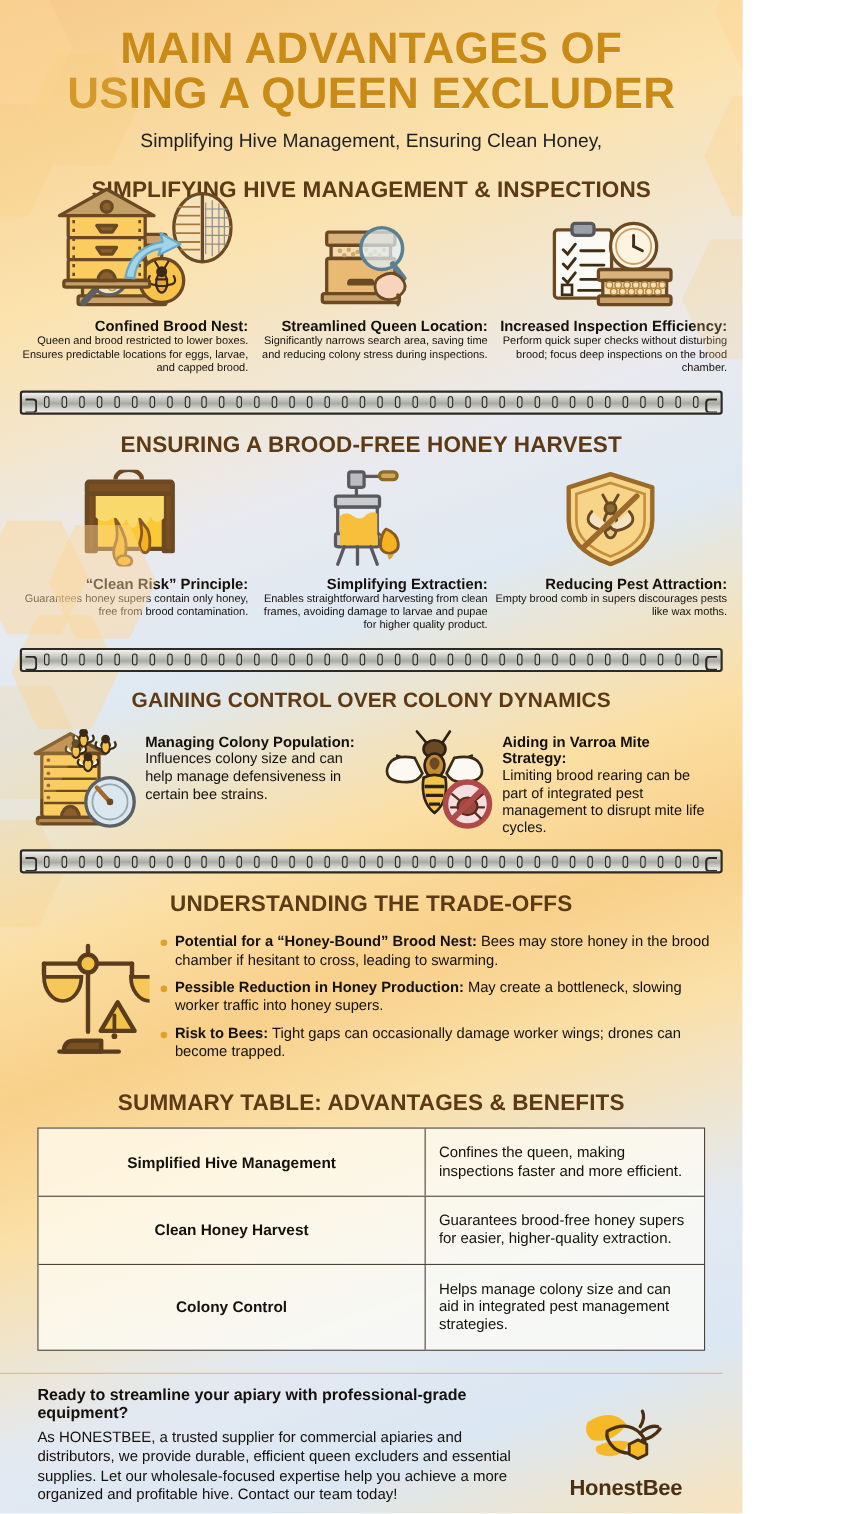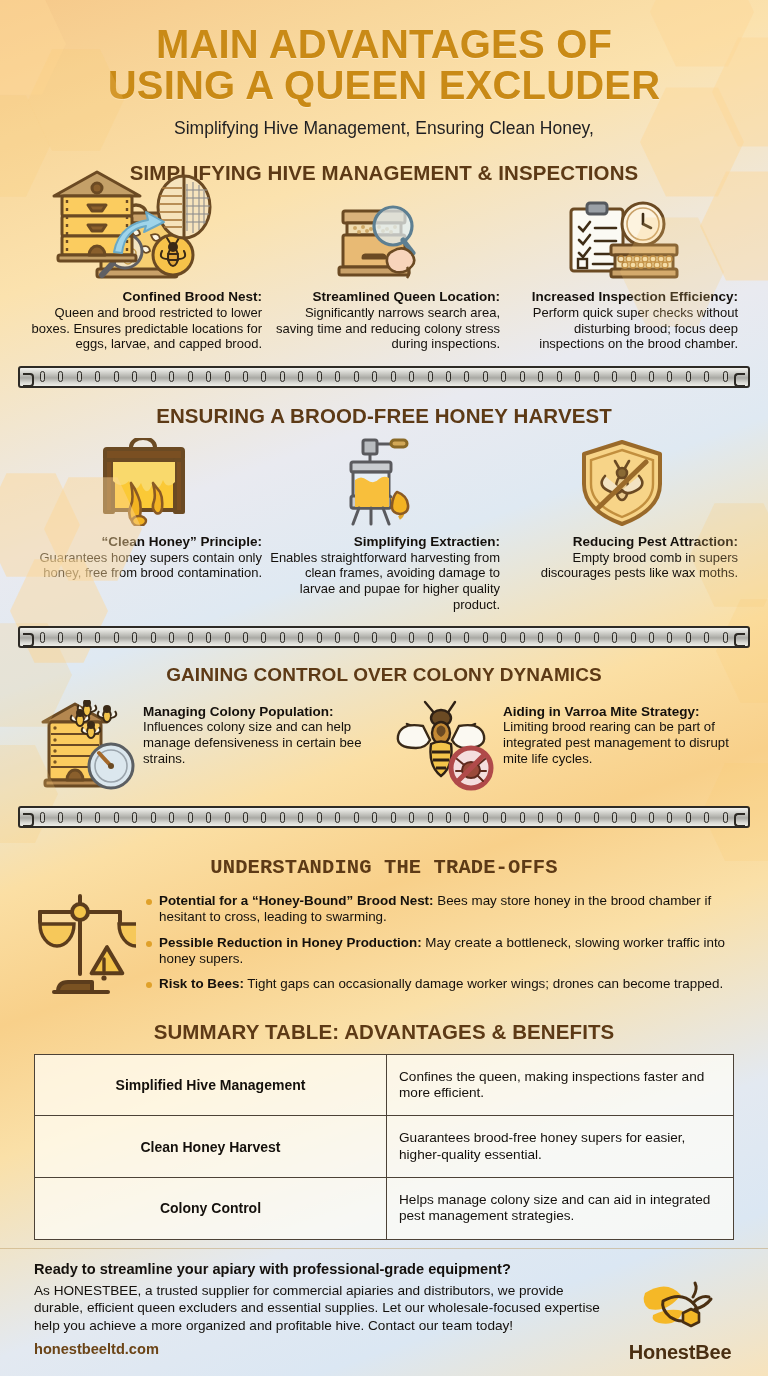--- a/index.html
+++ b/index.html
@@ -7,21 +7,21 @@
   body {
     width: 768px;
     height: 1376px;
     font-family: "Liberation Sans", sans-serif;
     overflow: hidden;
     background: #fff;
   }
 
   .poster {
     position: relative;
-    width: 768px;
+    width: 675px;
     height: 1376px;
     overflow: hidden;
     background:
       linear-gradient(160deg,
         #f6c98a 0%,
         #f8d79c 9%,
         #fbe2ae 18%,
         #e9eaf0 34%,
         #dfe9f2 42%,
         #fbdfa4 54%,
@@ -79,21 +79,21 @@
     justify-content: center;
     gap: 6px;
     padding: 0 14px;
   }
   .card { width: 232px; text-align: right; }
   .card .art { height: 86px; display:flex; align-items:flex-end; justify-content:center; }
   .card .hd {
     font-size: 13.5px; font-weight: bold; color:#14100c; margin-top:8px;
   }
   .card .bd {
-    font-size: 13px; color:#14100c; line-height: 1.2; margin-top:1px;
+    font-size: 10px; color:#14100c; line-height: 1.2; margin-top:1px;
   }
 
   
   .excluder {
     position: relative;
     height: 22px;
     margin: 0 18px;
     border: 2px solid #2d2a25;
     border-radius: 3px;
     background: linear-gradient(180deg,#f2f2ee 0%,#cfcfca 28%,#a9a9a4 55%,#d8d8d3 80%,#efefe9 100%);
@@ -157,21 +157,21 @@
     text-align:center;
   }
   .tc-r {
     flex:1; display:flex; align-items:center;
     font-size:13.6px; color:#14100c; line-height:1.2;
     padding:14px 12px;
   }
 
   
   .footer {
-    position:absolute; left:0; right:0; bottom:0; height:128px;
+    position:absolute; left:0; right:18px; bottom:0; height:128px;
     padding: 12px 22px 0 34px;
     display:flex; align-items:flex-start; gap:10px;
     border-top: 1px solid rgba(186,150,92,.45);
   }
   .footer-text { flex:1; }
   .f-hd { font-size:14.6px; font-weight:bold; color:#14100c; }
   .f-bd { font-size:13.6px; color:#14100c; line-height:1.28; margin-top:5px; }
   .f-url { font-size:14.6px; font-weight:bold; color:#6b4417; margin-top:7px; }
   .brand { flex:0 0 132px; text-align:center; padding-top:14px; }
   .brand-name { font-size:20px; font-weight:bold; color:#4a2f12; margin-top:2px; letter-spacing:-.2px; }
@@ -443,21 +443,21 @@
             <rect x="84" y="22" width="8" height="52" fill="#7a4f22"></rect>
           </g>
           <path d="M22 24 h62 v20 q-8 8 -12 -2 q-5 14 -10 2 q-6 18 -12 1 q-6 12 -12 -2 q-8 8 -16 0z" fill="#f9d96c"></path>
           <g fill="#f3b322" stroke="#8a5a24" stroke-width="2.6" stroke-linejoin="round">
             <path d="M40 45 q3 16 0 22 q-4 10 1 16 q6 4 8 -5 q2 -12 -2 -20 q-3 -8 -7 -13z"></path>
             <path d="M62 45 q3 12 1 18 q-3 8 2 12 q5 2 6 -5 q1 -10 -2 -16 z"></path>
           </g>
           <ellipse cx="48" cy="83" rx="7" ry="5" fill="#f3b322" stroke="#8a5a24" stroke-width="2.4"></ellipse>
         </svg>
       </div>
-      <div class="hd">“Clean Honey” Principle:</div>
+      <div class="hd">“Clean Risk” Principle:</div>
       <div class="bd">Guarantees honey supers contain only honey, free from brood contamination.</div>
     </div>
 
     <div class="card">
       <div class="art">
         <svg width="118" height="90" viewBox="0 0 118 90">
           <g stroke="#5a5a5e" stroke-width="3" fill="none" stroke-linejoin="round">
             <rect x="38" y="4" width="14" height="14" rx="2" fill="#b9bcc0"></rect>
             <line x1="52" y1="8" x2="68" y2="8"></line>
             <rect x="66" y="4" width="16" height="7" rx="3.5" fill="#d2a857" stroke="#8a6a28"></rect>
@@ -691,21 +691,21 @@
       <div class="slot"></div>
         <div class="slot"></div>
         <div class="slot"></div>
         <div class="slot"></div>
       <div class="slot"></div>
         <div class="slot"></div>
     </div>
     <div class="endcap r"></div>
   </div>
 
-  <div class="sec-title" style="margin-top:28px;font-family:Liberation Mono, monospace;">UNDERSTANDING THE TRADE-OFFS</div>
+  <div class="sec-title" style="margin-top:16px;">UNDERSTANDING THE TRADE-OFFS</div>
 
   <div class="tradeoff-wrap" style="margin-top:10px;">
     <div class="tradeoff-art">
       <svg width="112" height="110" viewBox="0 0 112 110">
         <g stroke="#5b3c1c" stroke-width="4" fill="none" stroke-linejoin="round" stroke-linecap="round">
           <line x1="56" y1="6" x2="56" y2="84"></line>
           <line x1="16" y1="22" x2="96" y2="22"></line>
           <circle cx="56" cy="22" r="8" fill="#f3c44a"></circle>
           <line x1="16" y1="22" x2="16" y2="32"></line>
           <line x1="96" y1="22" x2="96" y2="32"></line>
@@ -743,21 +743,21 @@
 
   <div class="sec-title" style="margin-top:18px;">SUMMARY TABLE: ADVANTAGES &amp; BENEFITS</div>
 
   <div class="tablebox" style="margin-top:10px;">
     <div class="trow">
       <div class="tc-l">Simplified Hive Management</div>
       <div class="tc-r">Confines the queen, making inspections faster and more efficient.</div>
     </div>
     <div class="trow">
       <div class="tc-l">Clean Honey Harvest</div>
-      <div class="tc-r">Guarantees brood-free honey supers for easier, higher-quality essential.</div>
+      <div class="tc-r">Guarantees brood-free honey supers for easier, higher-quality extraction.</div>
     </div>
     <div class="trow">
       <div class="tc-l">Colony Control</div>
       <div class="tc-r">Helps manage colony size and can aid in integrated pest management strategies.</div>
     </div>
   </div>
 
   <div class="footer">
     <div class="footer-text">
       <div class="f-hd">Ready to streamline your apiary with professional-grade equipment?</div>

